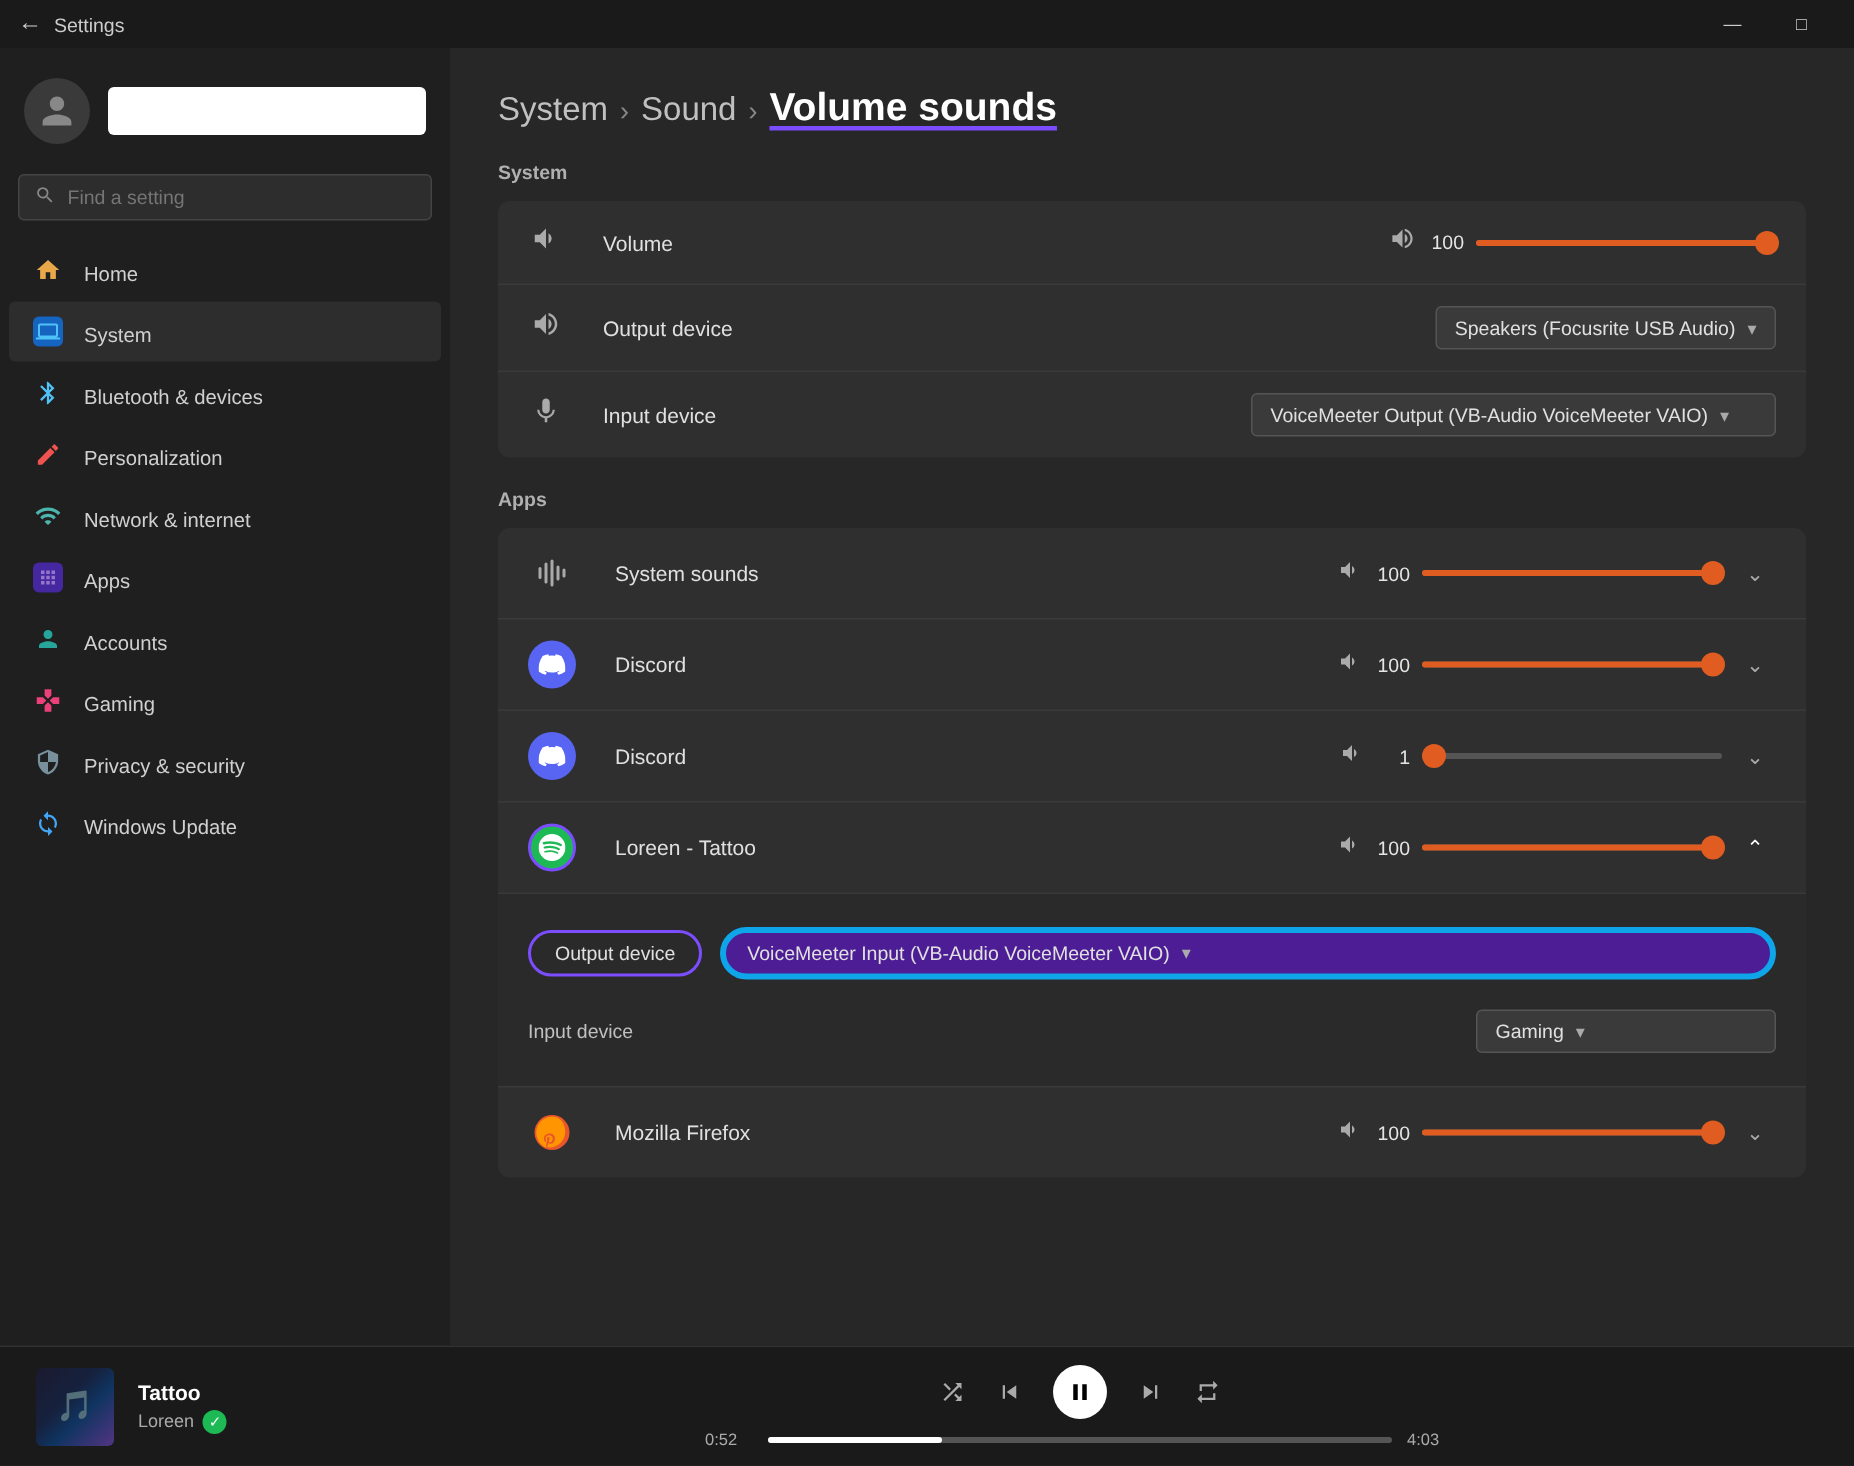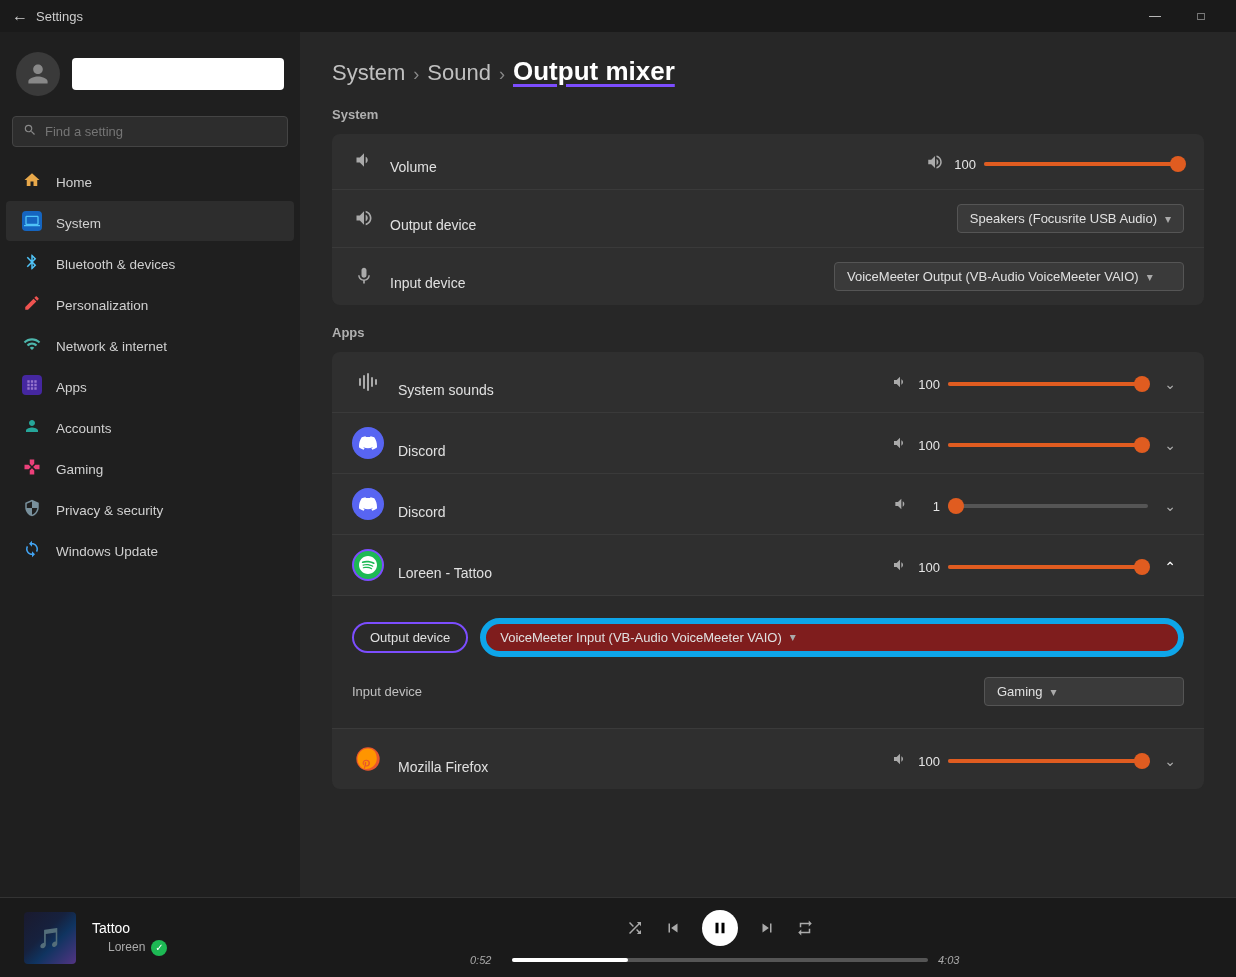--- a/index.html
+++ b/index.html
@@ -192,24 +192,25 @@
 
     .card {
       background: #2f2f2f;
       border-radius: 8px;
       margin-bottom: 4px;
       overflow: hidden;
     }
 
     .setting-row {
       display: flex;
-      align-items: flex-end;
+      align-items: center;
       padding: 14px 20px;
       border-bottom: 1px solid #3a3a3a;
       min-height: 56px;
+      gap: 12px;
     }
     .setting-row:last-child { border-bottom: none; }
 
     .setting-icon {
       font-size: 18px;
       color: #aaa;
       margin-right: 14px;
       width: 24px;
       text-align: center;
       flex-shrink: 0;
@@ -345,22 +346,22 @@
     .output-device-btn {
       background: transparent;
       border: 2px solid #7c4dff;
       border-radius: 20px;
       padding: 6px 16px;
       color: #e0e0e0;
       font-size: 13px;
       cursor: pointer;
     }
     .output-dropdown-outlined {
-      background: #7f1d1d;
-      border: 6px solid #0ea5e9;
+      background: #4c1d95;
+      border: 4px solid #0ea5e9;
       border-radius: 20px;
       padding: 6px 14px;
       color: #e0e0e0;
       font-size: 13px;
       display: flex;
       align-items: flex-start;
       gap: 8px;
       cursor: pointer;
       flex: 1;
     }
@@ -392,21 +393,21 @@
       align-items: center;
       justify-content: center;
       font-size: 20px;
     }
     .np-info {
       display: flex;
       flex-direction: column;
       gap: 2px;
       min-width: 120px;
     }
-    .np-title { font-size: 14px; font-weight: 400; color: #fff; }
+    .np-title { font-size: 14px; font-weight: 700; color: #fff; }
     .np-artist { font-size: 12px; color: #aaa; }
     .np-spotify-check {
       width: 16px;
       height: 16px;
       background: #1db954;
       border-radius: 50%;
       display: flex;
       align-items: center;
       justify-content: center;
       font-size: 10px;
@@ -447,21 +448,21 @@
       display: flex;
       align-items: center;
       justify-content: center;
     }
     .np-progress {
       display: flex;
       align-items: center;
       gap: 10px;
       width: 500px;
     }
-    .np-time { font-size: 11px; color: #aaa; min-width: 32px; font-style: italic; }
+    .np-time { font-size: 11px; color: #aaa; min-width: 32px; }
     .np-bar {
       flex: 1;
       height: 4px;
       background: #555;
       border-radius: 2px;
       position: relative;
     }
     .np-bar-fill {
       height: 100%;
       background: #fff;
@@ -589,21 +590,21 @@
     </nav>
   </div>
 
   <div class="content">
 
     <div class="breadcrumb">
       <span class="breadcrumb-item">System</span>
       <span class="breadcrumb-sep">›</span>
       <span class="breadcrumb-item">Sound</span>
       <span class="breadcrumb-sep">›</span>
-      <span class="breadcrumb-current">Output mixer</span>
+      <span class="breadcrumb-current">Volume sounds</span>
     </div>
 
     <div class="settings-content">
 
       <div class="section-label">System</div>
       <div class="card">
 
         <div class="setting-row">
           <div class="setting-icon">
             <svg width="20" height="20" viewBox="0 0 24 24" fill="#aaa">
@@ -794,21 +795,21 @@
     </div>
   </div>
 </div>
 
 <div class="now-playing">
   <div class="np-album">
     <div class="np-album-img">🎵</div>
   </div>
   <div class="np-info">
     <span class="np-title">Tattoo</span>
-    <div style="display:flex;align-items:center;gap:6px;margin-left:16px;">
+    <div style="display:flex;align-items:center;gap:6px;">
       <span class="np-artist">Loreen</span>
       <div class="np-spotify-check">✓</div>
     </div>
   </div>
   <div class="np-center">
     <div class="np-controls">
       <button class="np-btn">
         <svg width="18" height="18" viewBox="0 0 24 24" fill="currentColor">
             <path d="M10.59 9.17L5.41 4 4 5.41l5.17 5.17 1.42-1.41zM14.5 4l2.04 2.04L4 18.59 5.41 20 17.96 7.46 20 9.5V4h-5.5zm.33 9.41l-1.41 1.41 3.13 3.13L14.5 20H20v-5.5l-2.04 2.04-3.13-3.13z"></path>
           </svg>

